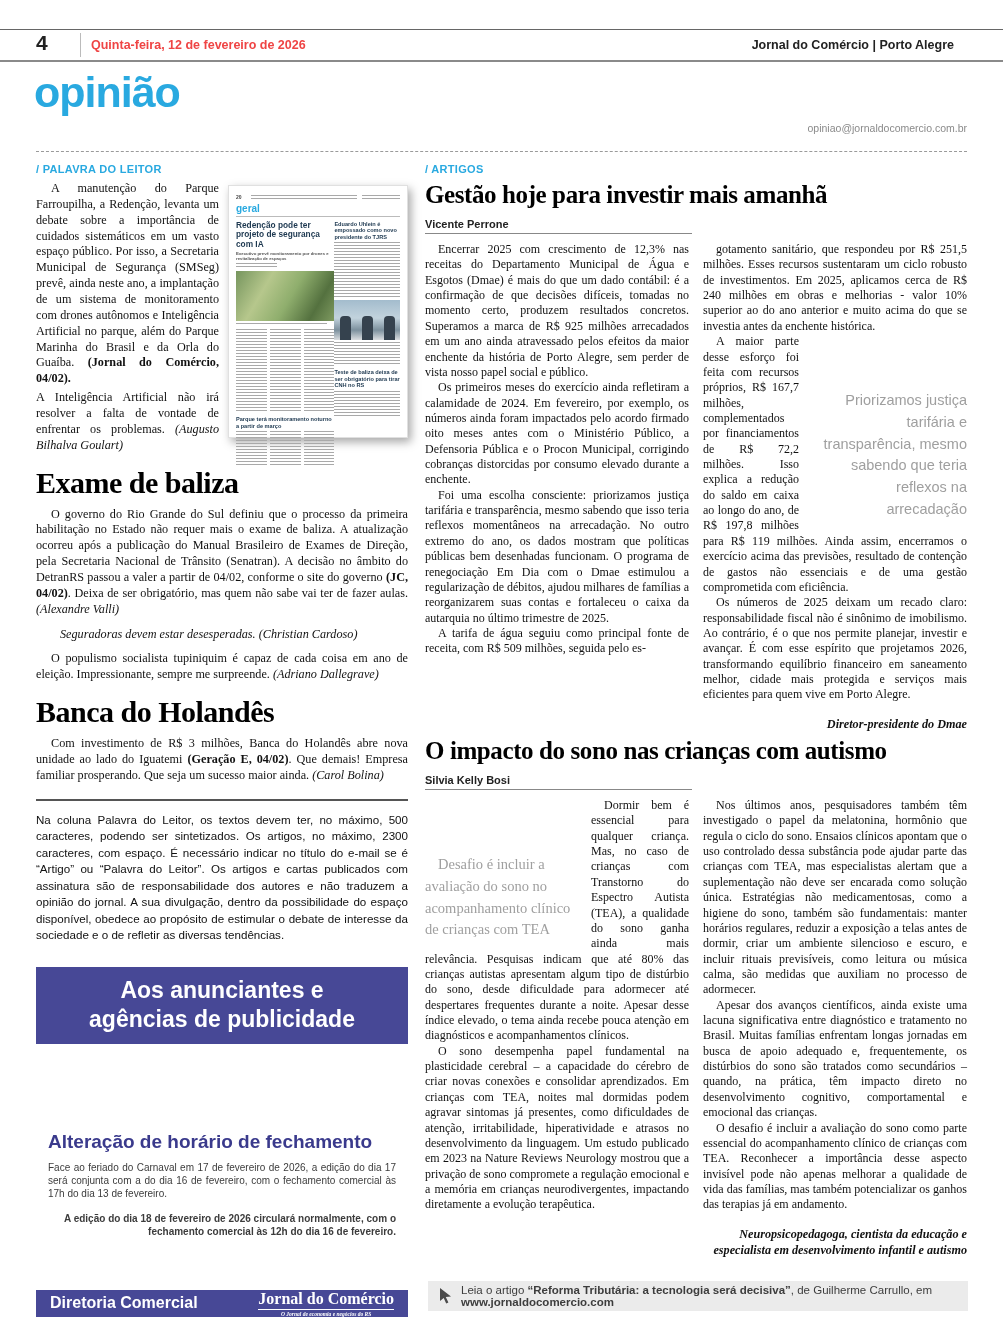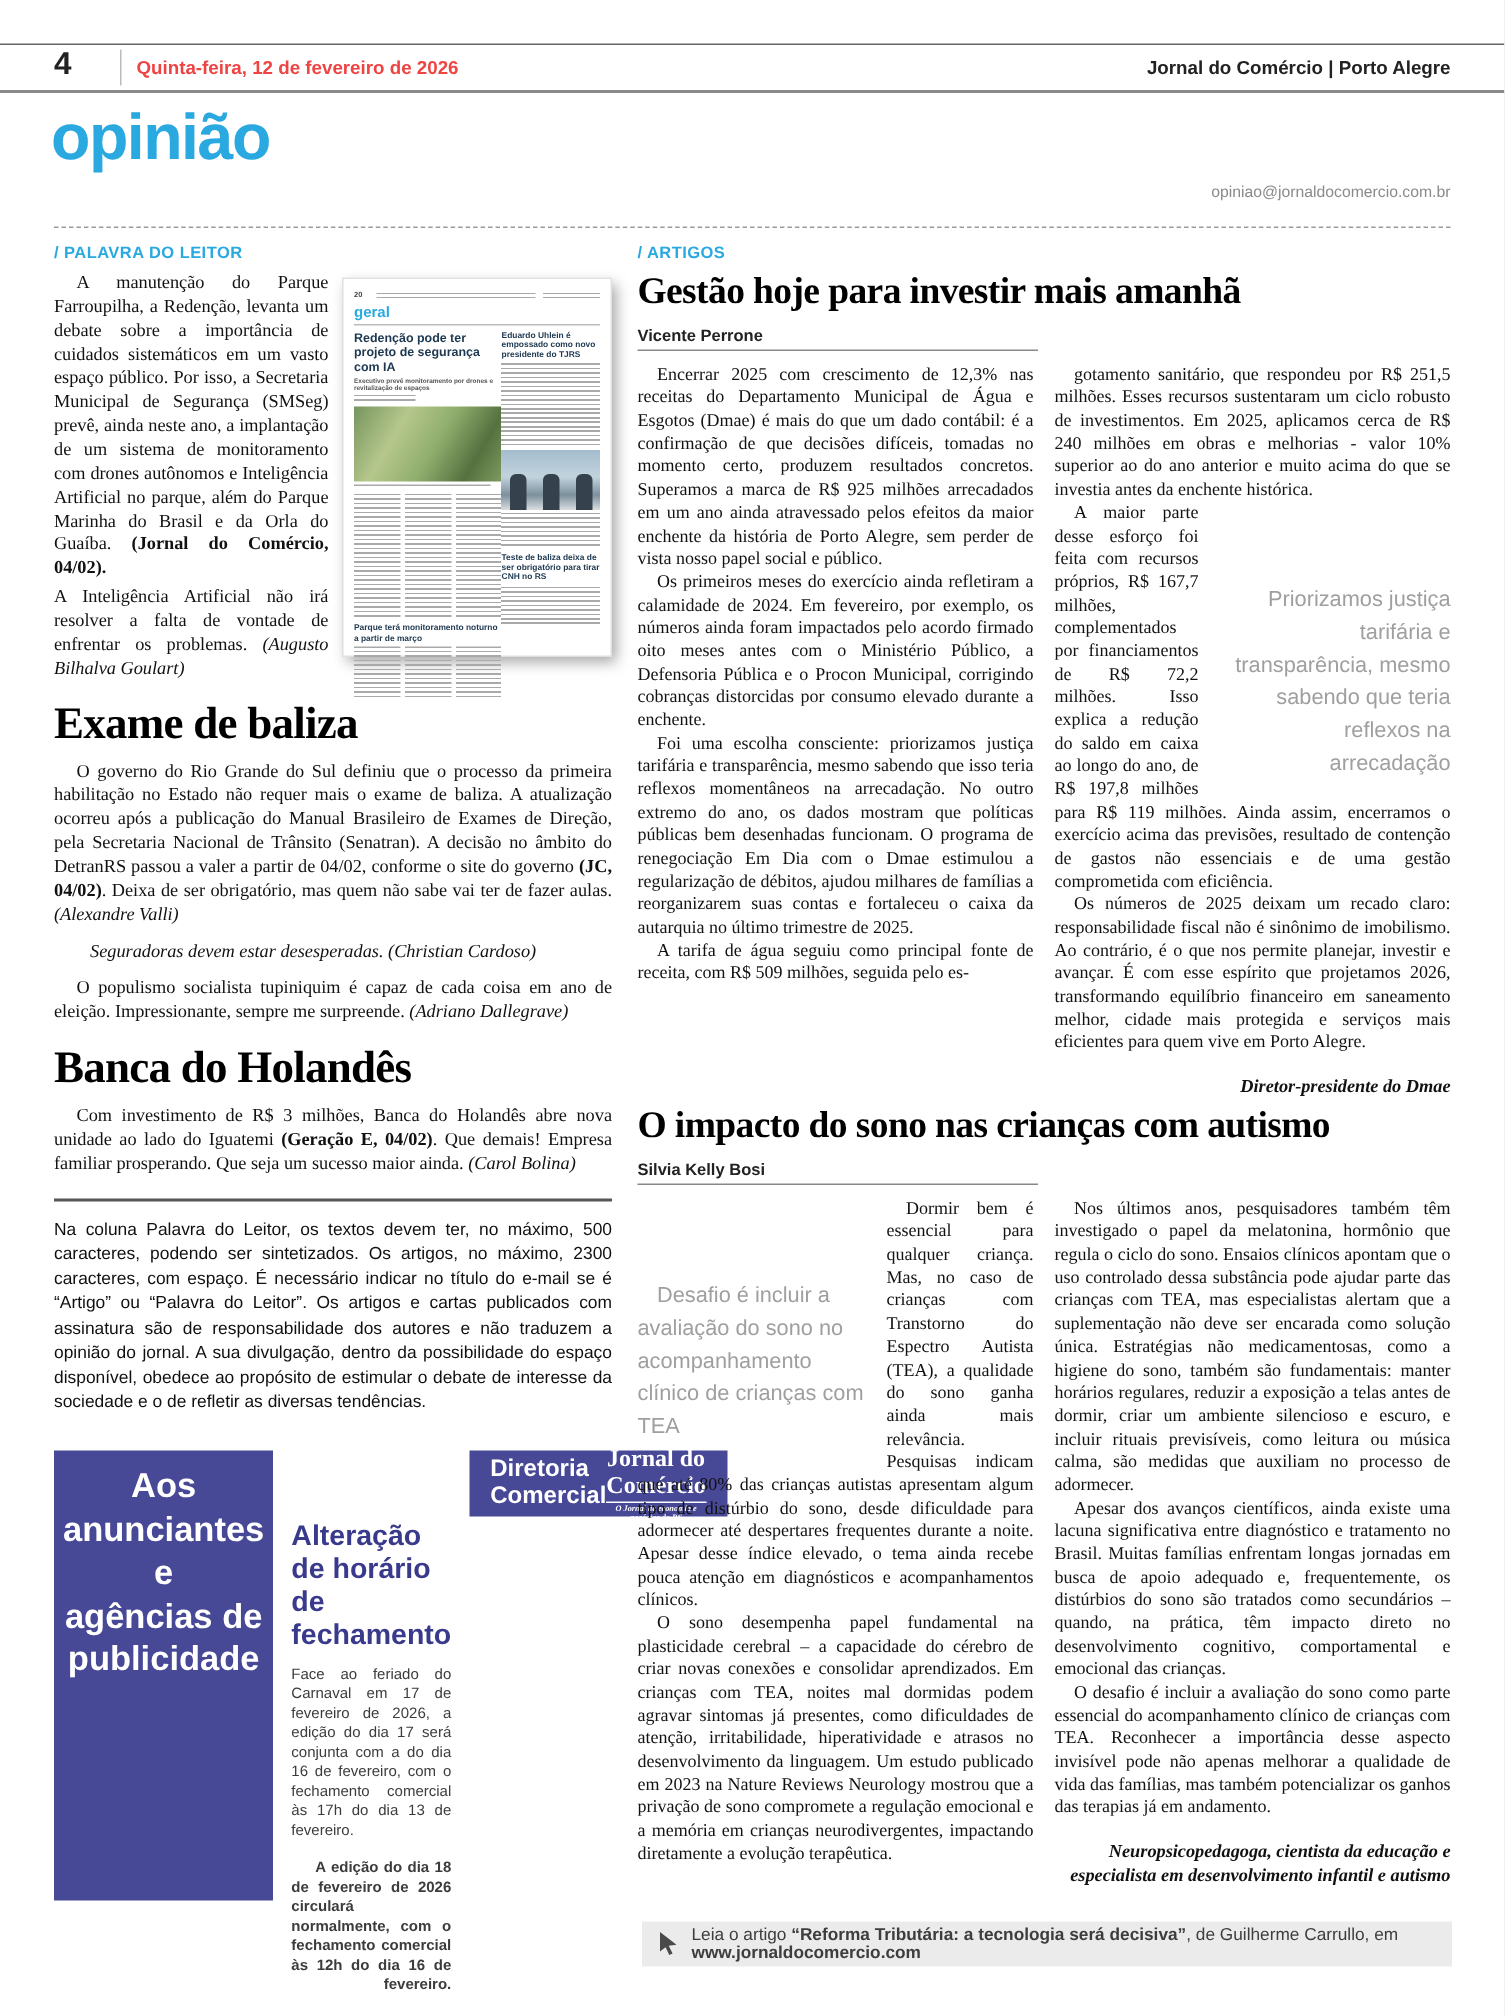--- a/index.html
+++ b/index.html
@@ -5,21 +5,21 @@
   html,body{margin:0;padding:0;background:#e8e8e8;}
   .page{position:relative;width:1003px;height:1344px;background:#fff;margin:0 auto;
         font-family:"Liberation Serif",serif;color:#111;overflow:hidden;}
   .b{font-weight:bold}.i{font-style:italic}
   
   .rule-top{position:absolute;left:0;right:0;top:29px;border-top:1.5px solid #666;}
   .rule-head{position:absolute;left:0;right:0;top:60px;border-top:2px solid #8a8a8a;}
   .pagenum{position:absolute;left:36px;top:31px;font:bold 21px "Liberation Sans",sans-serif;color:#222;}
   .head-div{position:absolute;left:80px;top:33px;height:24px;border-left:1px solid #bbb;}
   .head-date{position:absolute;left:91px;top:38px;font:bold 12.5px "Liberation Sans",sans-serif;color:#ef4444;}
-  .head-mast{position:absolute;right:36px;top:38px;font:bold 12.5px "Liberation Sans",sans-serif;color:#222;}
+  .head-mast{position:absolute;right:49px;top:38px;font:bold 12.5px "Liberation Sans",sans-serif;color:#222;}
   .section-title{position:absolute;left:34px;top:68px;font:bold 43px "Liberation Sans",sans-serif;
                  letter-spacing:-1px;}
   .email{position:absolute;right:36px;top:122px;font:10.5px "Liberation Sans",sans-serif;color:#8a8a8a;}
   .rule-dash{position:absolute;left:36px;right:36px;top:151px;border-top:1px dashed #9a9a9a;}
   .col-label{position:absolute;top:163px;font:bold 11px "Liberation Sans",sans-serif;letter-spacing:.3px;}
   
   .left-col{position:absolute;left:36px;top:181px;width:372px;}
   .hl{font:bold 30px "Liberation Serif",serif;letter-spacing:-.5px;margin:12px 0 7px;color:#000;}
   .hl:first-child{margin-top:0;}
   .left-col .p{font-size:12.2px;line-height:1.3;text-align:justify;margin:0 0 3px;}
@@ -44,22 +44,22 @@
   .c-h2{font-weight:bold;font-size:5.6px;line-height:1.15;color:#1d3850;margin-bottom:2px;}
   .c-h3{font-weight:bold;font-size:5.6px;line-height:1.15;color:#1d3850;margin:3px 0 2px;}
   .c-photo-park{height:50px;margin:1px 0 2px;
       background:linear-gradient(120deg,#76955e 0%,#b6c78c 30%,#8fae6d 55%,#54713f 80%,#7e9a60 100%);}
   .c-3col{display:flex;gap:3px;}
   .c-3col .ft{flex:1;}
   .c-photo-men{height:40px;margin:2px 0;display:flex;justify-content:space-around;align-items:flex-end;
       background:linear-gradient(180deg,#a3bccd 0%,#c2d3dd 45%,#7c909d 75%,#49596633 100%);}
   .c-photo-men i{display:block;width:11px;height:24px;background:#35424e;border-radius:4px 4px 0 0;}
   
-  .adbox{margin-top:24px;width:372px;height:300px;display:flex;flex-direction:row;
-         font-family:"Liberation Sans",sans-serif;}
+  .adbox{margin-top:24px;width:372px;height:300px;display:flex;flex-direction:column;
+         font-family:"Liberation Sans",sans-serif;gap:40px;}
   .ad-head{background:#474896;color:#fff;text-align:center;font-weight:bold;font-size:23px;
            line-height:1.25;padding:9px 6px 10px;}
   .ad-body{flex:1;padding:8px 12px 0 12px;margin-top:37px;}
   .ad-sub{font-weight:bold;font-size:19px;color:#3a3a8c;margin:2px 0 8px;}
   .ad-body .p{font-size:10px;line-height:1.3;color:#3c3c3c;text-align:justify;margin:0 0 12px;}
   .ad-body .p.last{text-align:justify;text-align-last:right;text-indent:16px;font-weight:bold;}
   .ad-foot{background:#474896;height:44px;display:flex;align-items:center;
            justify-content:space-between;padding:0 14px;}
   .ad-foot-left{color:#fff;font-weight:bold;font-size:16px;}
   .ad-logo{text-align:center;color:#fff;}
@@ -68,21 +68,21 @@
   
   .art{position:absolute;left:425px;width:542px;}
   .art-h{font:bold 25px "Liberation Serif",serif;letter-spacing:-.4px;margin:0 0 9px;color:#000;}
   .byline{width:267px;font:bold 11px "Liberation Sans",sans-serif;color:#222;
           padding-bottom:3px;border-bottom:1.5px solid #888;margin-bottom:8px;}
   .cols{display:flex;gap:14px;}
   .c1,.c2{width:267px;}
   .art .p{font-size:12px;line-height:1.28;text-align:justify;text-indent:13px;margin:0;}
   .pull{font-family:"Liberation Sans",sans-serif;color:#9f9f9f;font-size:14.5px;line-height:1.5;}
   .pq-right{float:right;width:146px;margin:56px 0 8px 22px;text-align:right;}
-  .pq-left{float:left;width:156px;margin:56px 10px 8px 0;text-align:left;}
+  .pq-left{float:left;width:156px;margin:56px 10px 8px 0;text-align:left;font-family:Liberation Serif, serif;}
   .sig{font-style:italic;font-weight:600;font-size:12.2px;text-align:right;margin-top:14px;line-height:1.3;}
   
   .webbar{position:absolute;left:428px;top:1281px;width:540px;height:30px;background:#ebebeb;
           display:flex;align-items:center;gap:9px;padding:0 11px;box-sizing:border-box;
           font:11.5px "Liberation Sans",sans-serif;color:#3d3d3d;}
   .webbar .cursor{flex:0 0 auto;display:flex;}
 </style>
 </head>
 <body>
 

